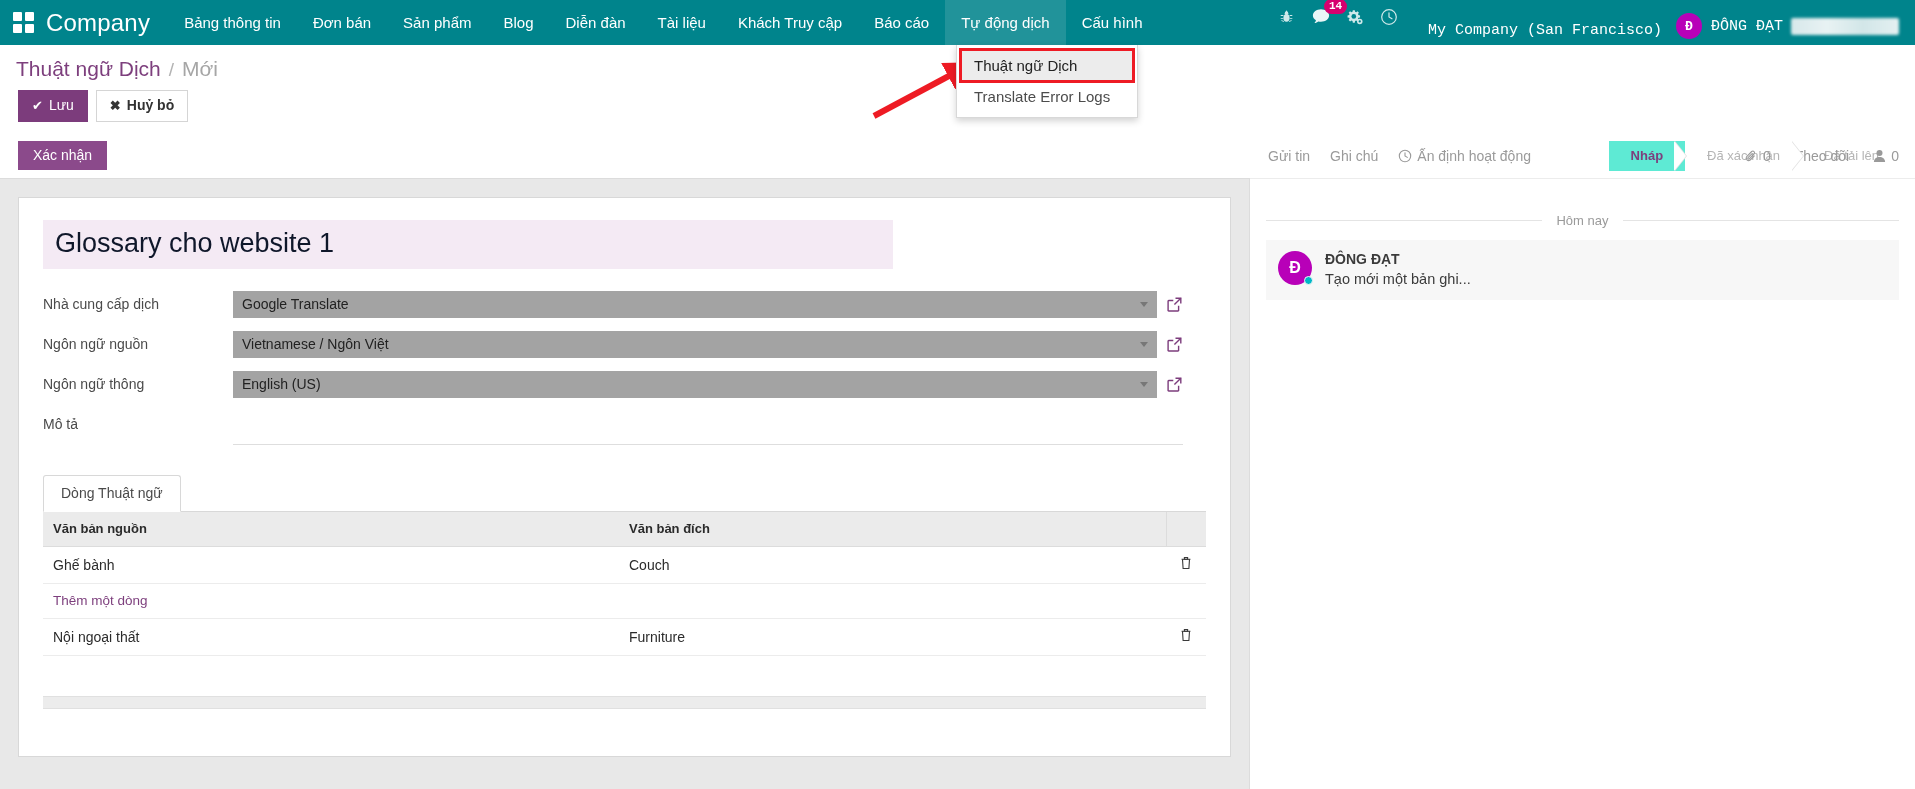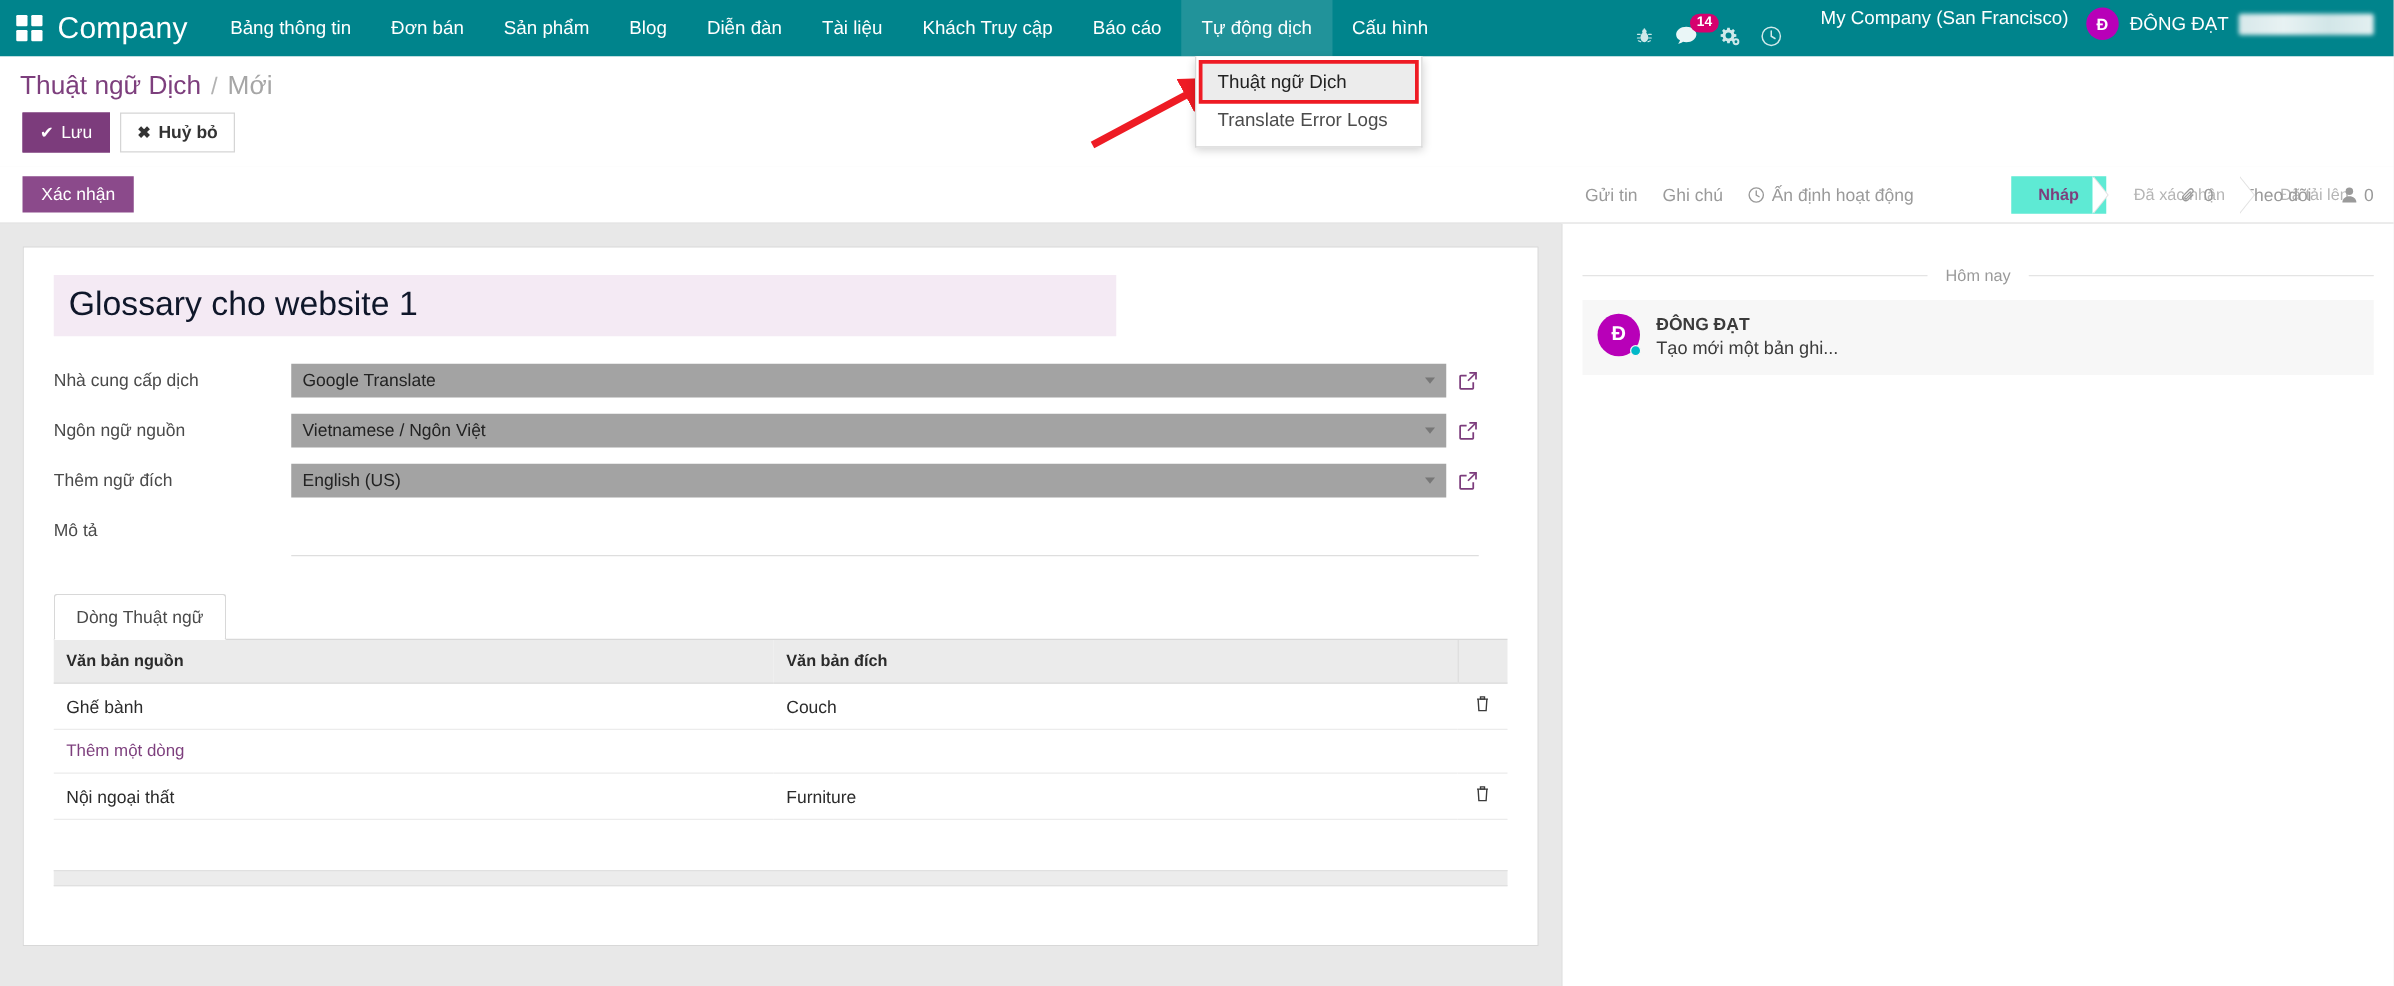--- a/index.html
+++ b/index.html
@@ -32,21 +32,21 @@
     padding: 0 18px 0 0; letter-spacing: .2px; cursor: pointer;
     white-space: nowrap;
   }
   .nav-items { display: flex; align-items: center; height: 61px; }
   .nav-item {
     font-size: 15px; color: #ffffff;
     padding: 0 16px; height: 45px; line-height: 45px;
     white-space: nowrap; cursor: pointer;
   }
   .nav-item.active { background: rgba(255,255,255,0.13); }
-  .nav-right { margin-left: auto; display: flex; align-items: flex-start; padding-right: 10px; height: 33px; }
+  .nav-right { margin-left: auto; display: flex; align-items: flex-end; padding-right: 10px; height: 33px; font-family: Liberation Mono, monospace; }
   .sys-icon {
     width: 34px; height: 45px; display: flex; align-items: center; justify-content: center;
     cursor: pointer; position: relative; color: #cfe9ea;
   }
   .sys-icon svg { display: block; }
   .msg-badge {
     position: absolute; top: 5px; left: 20px;
     background: #d6006e; color: #fff;
     font-size: 11px; font-weight: bold;
     border-radius: 9px; padding: 1px 5px 2px 5px; line-height: 12px;
@@ -417,21 +417,21 @@
               <svg width="17" height="17" viewBox="0 0 17 17" fill="none" stroke="#7c3c7c" stroke-width="1.4">
                 <path d="M9.5 2.2h5.3v5.3"></path>
                   <path d="M14.8 2.2L8.4 8.6"></path>
                 <path d="M12.6 9.8v4.6a.6.6 0 0 1-.6.6H2.7a.6.6 0 0 1-.6-.6V5.1a.6.6 0 0 1 .6-.6h4.6"></path>
               </svg>
             </span>
           </div>
         </div>
 
         <div class="field-row">
-          <div class="field-label">Thêm ngữ đích</div>
+          <div class="field-label">Ngôn ngữ thông</div>
           <div class="field-ctl">
             <div class="field-select">
               <span>English (US)</span>
               <span class="caret"></span>
             </div>
             <span class="ext-link">
               <svg width="17" height="17" viewBox="0 0 17 17" fill="none" stroke="#7c3c7c" stroke-width="1.4">
                 <path d="M9.5 2.2h5.3v5.3"></path>
                   <path d="M14.8 2.2L8.4 8.6"></path>
                 <path d="M12.6 9.8v4.6a.6.6 0 0 1-.6.6H2.7a.6.6 0 0 1-.6-.6V5.1a.6.6 0 0 1 .6-.6h4.6"></path>

